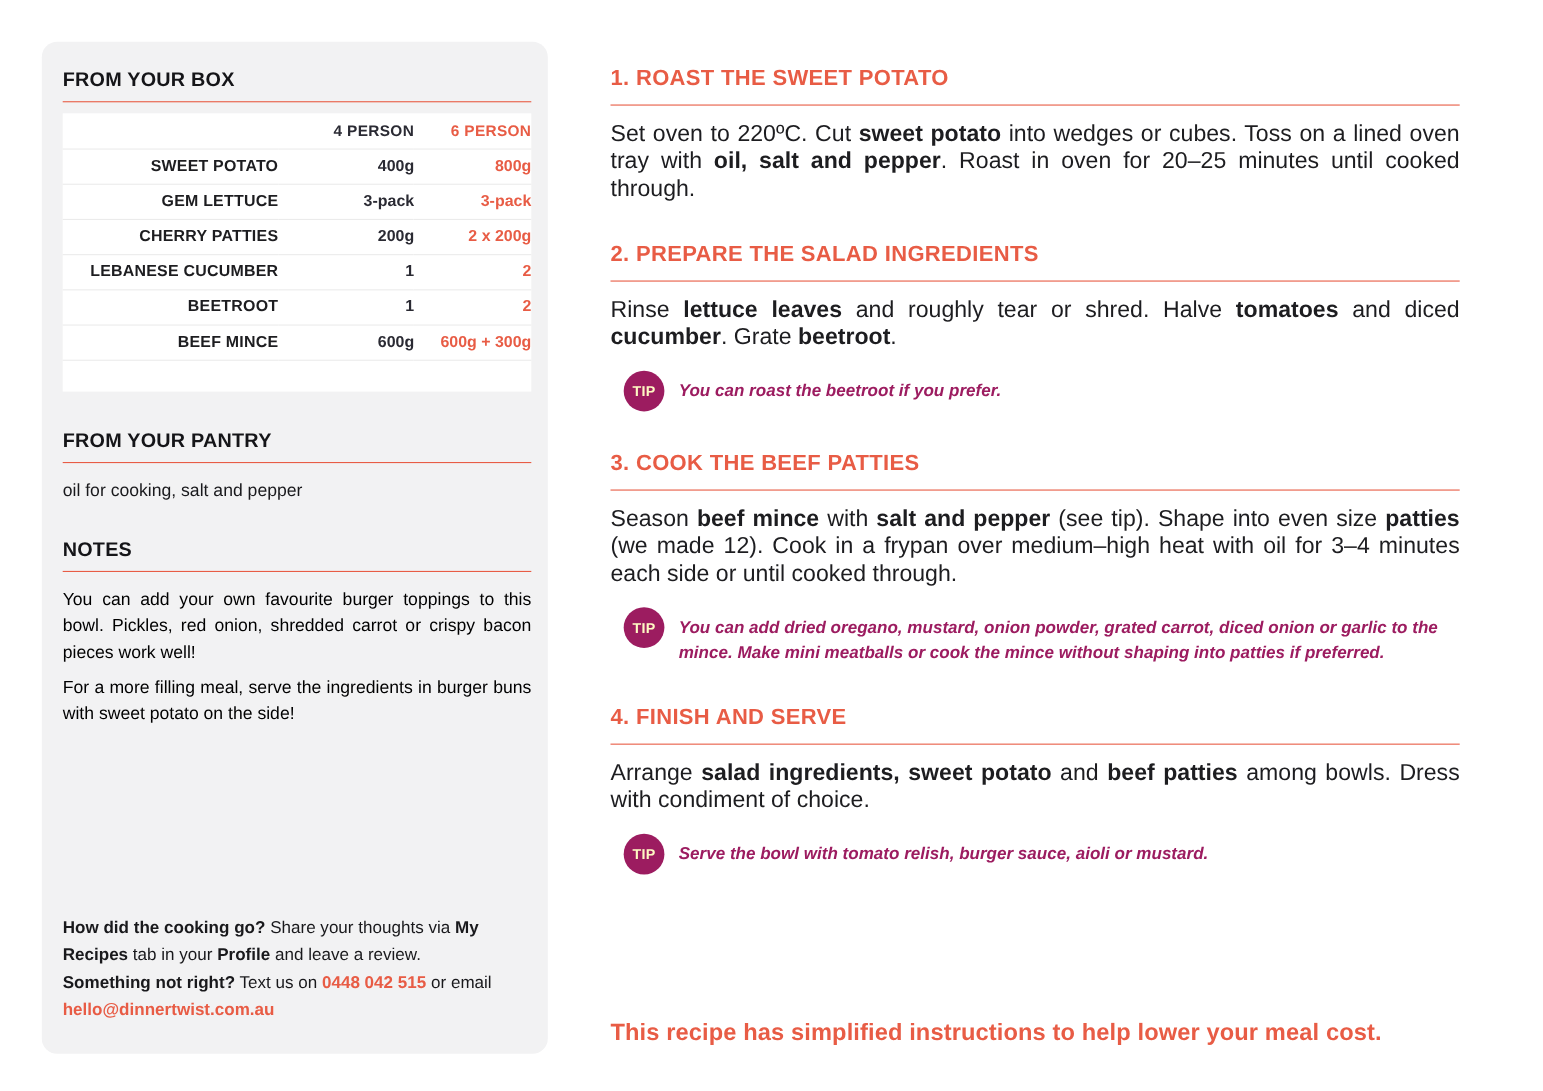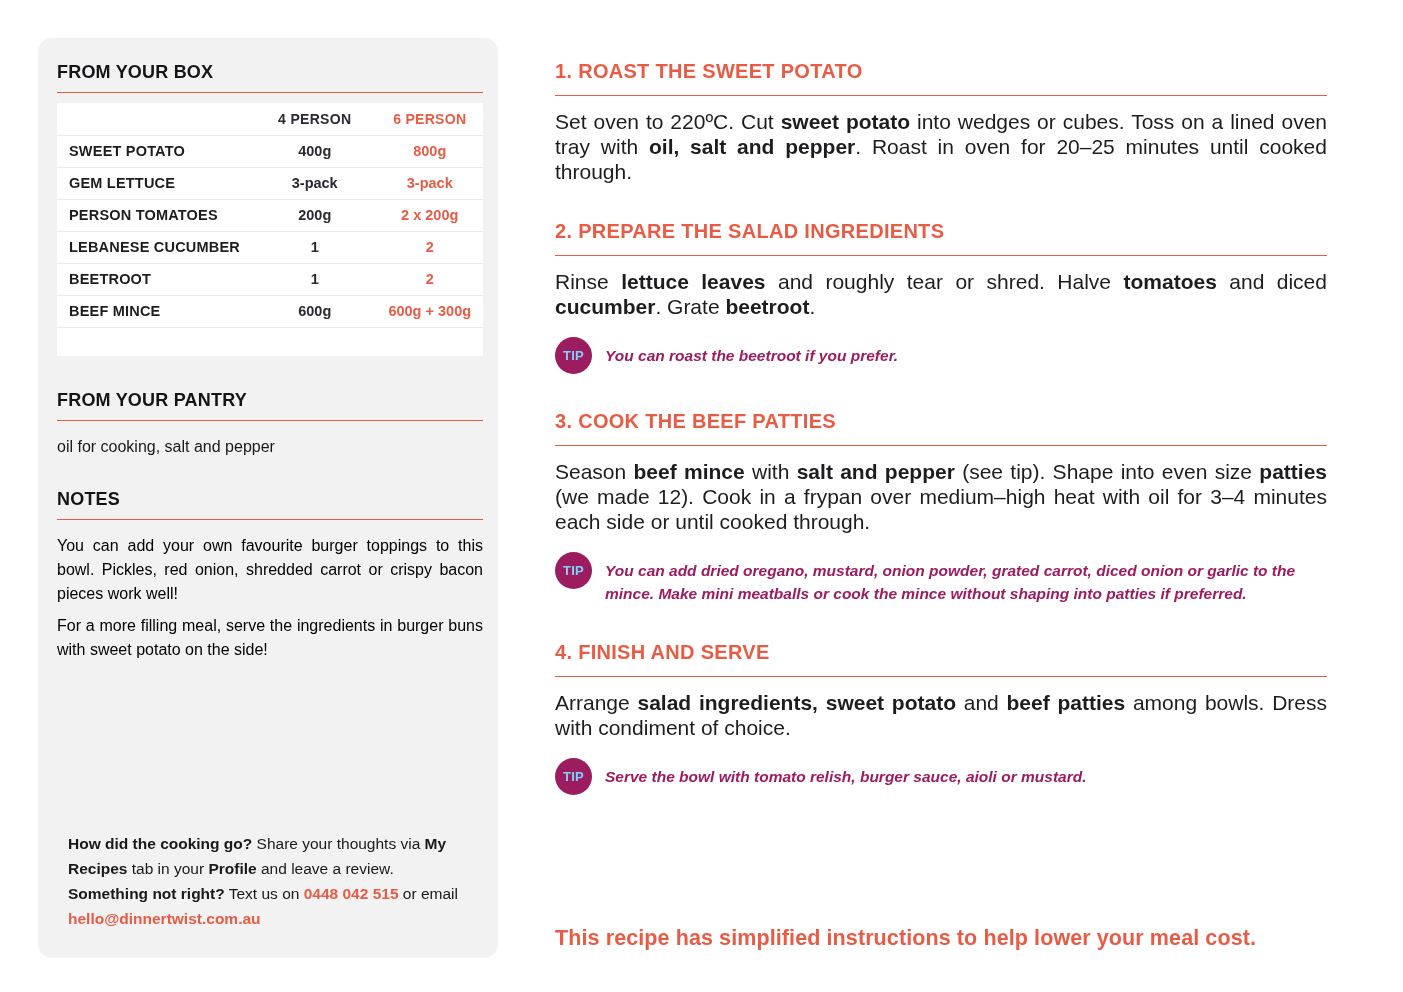--- a/index.html
+++ b/index.html
@@ -20,54 +20,54 @@
     position:absolute;left:38px;top:38px;width:460px;height:920px;
     background:var(--sidebar-bg);border-radius:14px;
     padding:24px 15px 0 19px;
   }
   .side-h{
     font-size:18px;font-weight:700;letter-spacing:.2px;color:#151518;
     padding-bottom:9px;border-bottom:1.5px solid var(--accent);
   }
   .table-wrap{background:#fff;margin-top:10px;padding-bottom:28px;}
   table.box-table{width:100%;border-collapse:collapse;font-size:14.5px;font-weight:700;}
-  table.box-table th,table.box-table td{height:32px;vertical-align:middle;}
+  table.box-table th,table.box-table td{height:32px;vertical-align:middle;text-align:right;}
   table.box-table th{font-size:14px;letter-spacing:.3px;}
   table.box-table tr{border-bottom:1px solid var(--table-line);}
   .col-name{width:46%;text-align:left;padding-left:12px;letter-spacing:.2px;}
   .col-p4{width:29%;text-align:center;color:#2A2A33;}
   .col-p6{width:25%;text-align:center;}
   .accent{color:var(--accent);}
 
   .pantry-h{margin-top:34px;}
   .side-body{font-size:16px;line-height:24px;margin-top:14px;color:#19191c;}
   .notes-h{margin-top:30px;}
   .notes-p{font-size:16px;line-height:24px;margin-top:14px;text-align:justify;color:#000000;}
   .notes-p + .notes-p{margin-top:8px;}
 
   .side-footer{
-    position:absolute;left:30px;right:16px;bottom:27px;
+    position:absolute;left:19px;right:16px;bottom:27px;
     font-size:15.5px;line-height:25px;color:#19191c;
   }
   .b{font-weight:700;}
   .c-accent{color:var(--accent);font-weight:700;text-decoration:none;}
 
   
   .content{position:absolute;left:555px;top:60px;width:772px;}
   .step + .step{margin-top:36px;}
   .step-h{
     font-size:20px;font-weight:700;color:var(--accent);letter-spacing:.3px;
     padding-bottom:12px;border-bottom:1.5px solid var(--accent);
   }
   .step-body{font-size:21px;line-height:25px;margin-top:13px;text-align:justify;}
   .tip{display:flex;align-items:flex-start;gap:13px;margin-top:18px;}
   .tip-badge{
     flex:0 0 37px;width:37px;height:37px;border-radius:50%;
-    background:var(--tip);color:#7dd3fc;font-size:13px;font-weight:700;letter-spacing:.3px;
-    display:flex;align-items:center;justify-content:center;
+    background:var(--tip);color:#fef9c3;font-size:13px;font-weight:700;letter-spacing:.3px;
+    display:flex;align-items:center;justify-content:center;margin-left:12px;
   }
   .tip-text{
     font-size:15.5px;font-weight:700;font-style:italic;color:var(--tip);
     line-height:23px;margin-top:7px;
   }
 
   .tagline{
     position:absolute;left:555px;top:926px;width:790px;
     font-size:21.5px;font-weight:700;color:var(--accent);letter-spacing:.1px;
   }
@@ -95,21 +95,21 @@
               <td class="col-name">SWEET POTATO</td>
               <td class="col-p4">400g</td>
               <td class="col-p6 accent">800g</td>
             </tr>
             <tr>
               <td class="col-name">GEM LETTUCE</td>
               <td class="col-p4">3-pack</td>
               <td class="col-p6 accent">3-pack</td>
             </tr>
             <tr>
-              <td class="col-name">PERSON TOMATOES</td>
+              <td class="col-name">CHERRY PATTIES</td>
               <td class="col-p4">200g</td>
               <td class="col-p6 accent">2 x 200g</td>
             </tr>
             <tr>
               <td class="col-name">LEBANESE CUCUMBER</td>
               <td class="col-p4">1</td>
               <td class="col-p6 accent">2</td>
             </tr>
             <tr>
               <td class="col-name">BEETROOT</td>

